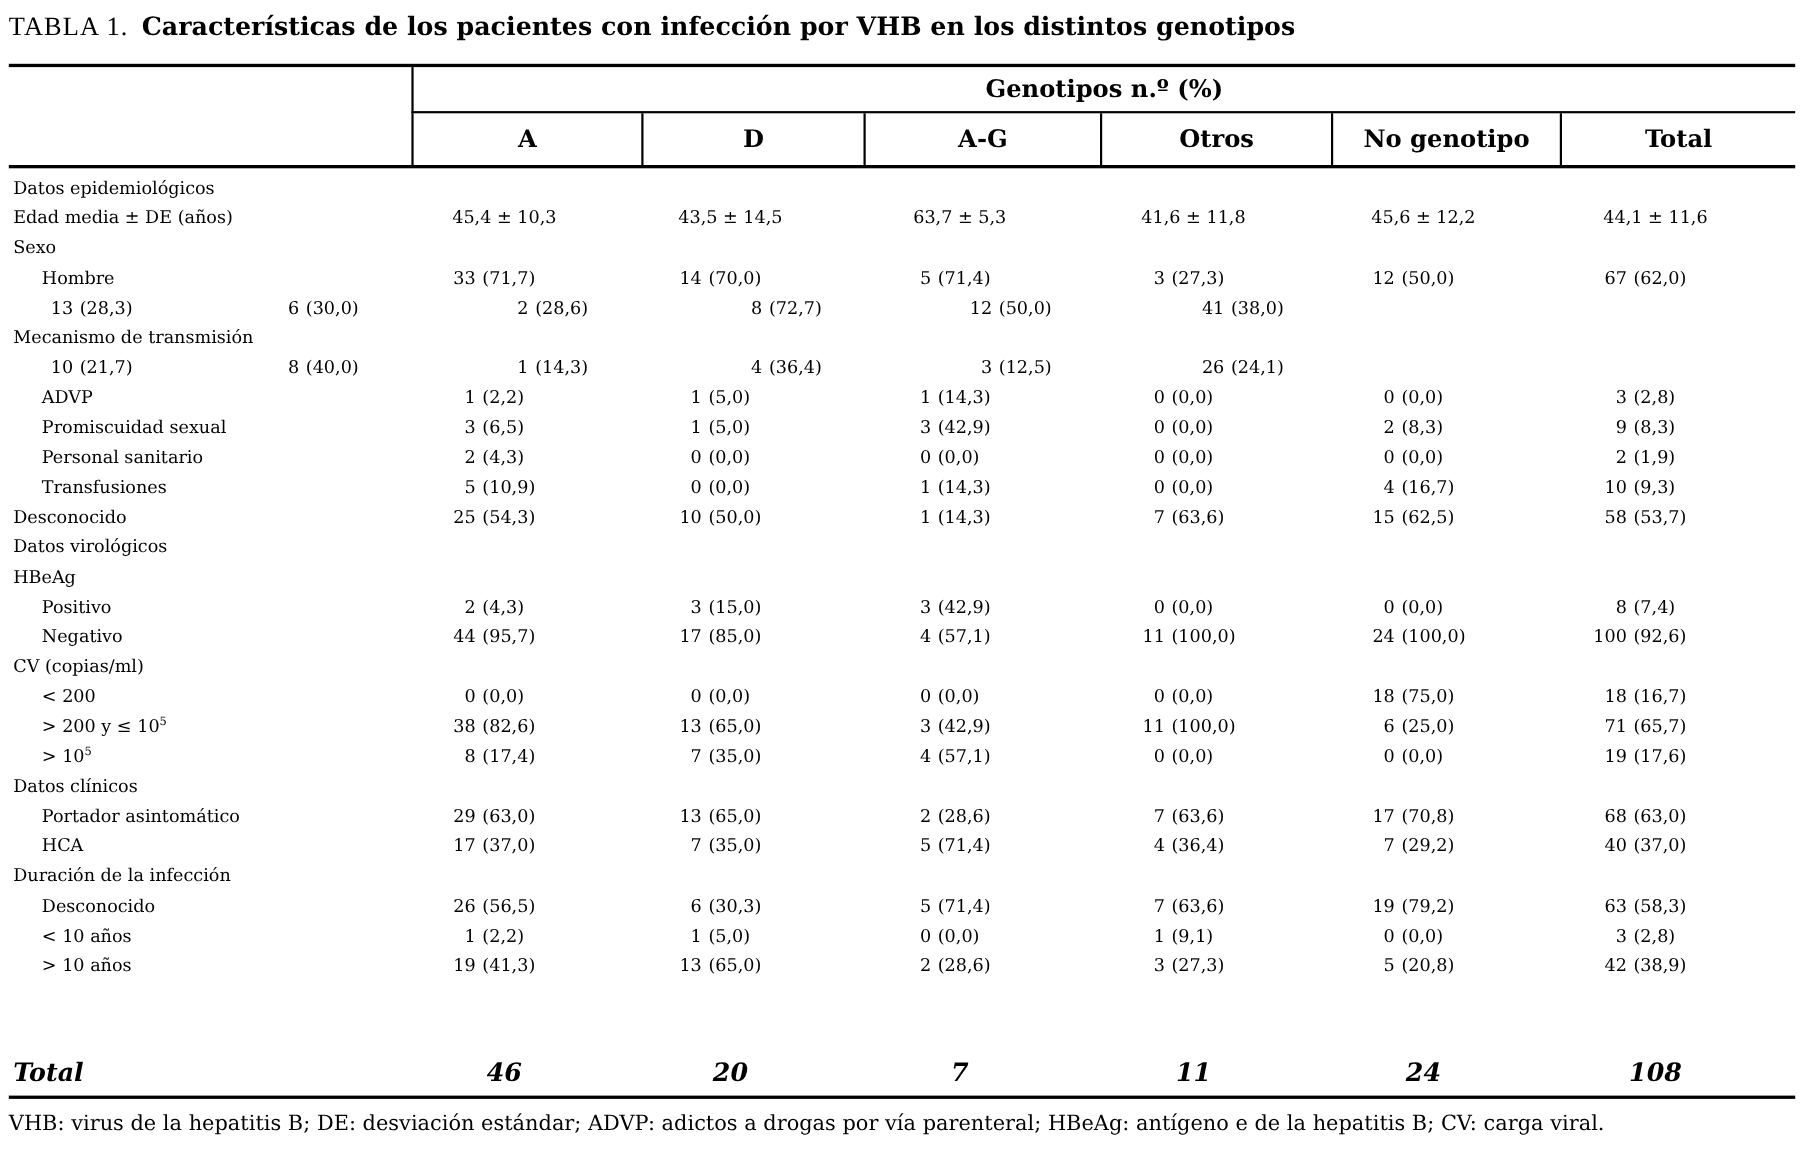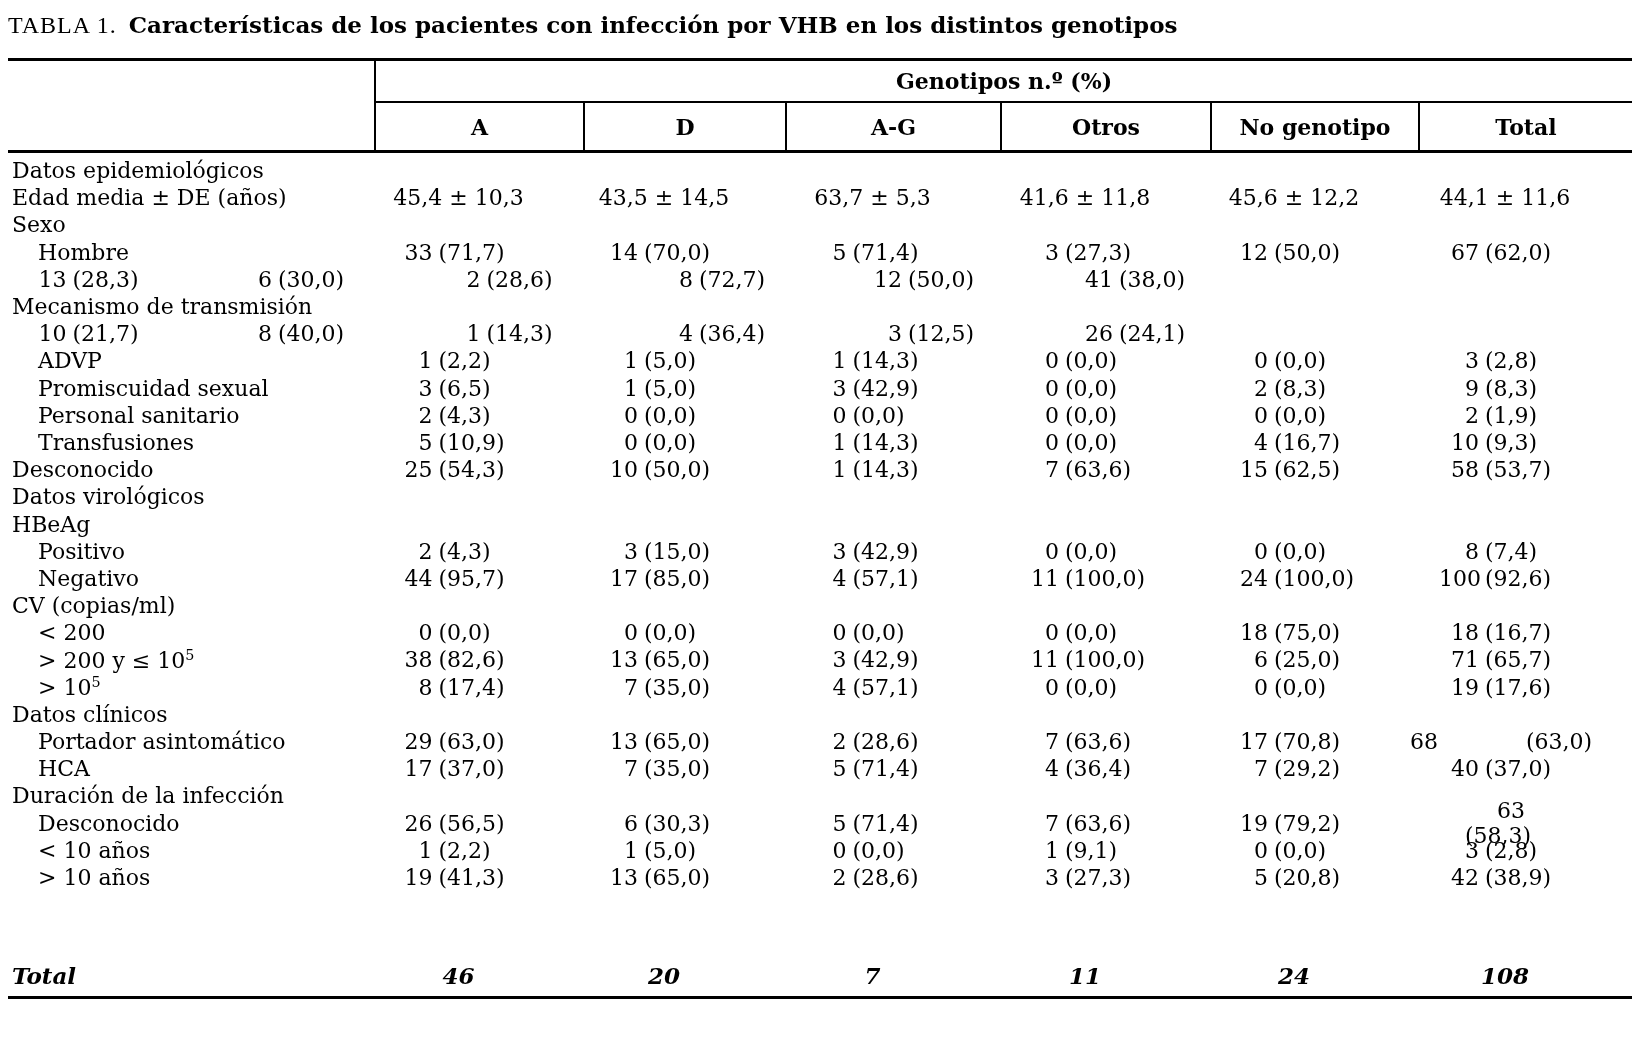--- a/index.html
+++ b/index.html
@@ -26,21 +26,21 @@
 
   .band2 { display:flex; height:50px; border-bottom:3px solid #000; box-sizing:border-box; }
   .band2 .stub { width:366px; flex:0 0 auto; }
   .colhead {
     border-left:2px solid #000; box-sizing:border-box;
     display:flex; align-items:center; justify-content:center;
     font-weight:bold; font-size:22px;
   }
 
   .tbody { padding-top:4px; }
-  .row { display:flex; height:27.2px; align-items:center; font-size:22px; }
+  .row { display:flex; height:27.2px; align-items:center; font-size:16px; }
   .rlabel { width:366px; flex:0 0 auto; padding-left:4px; white-space:nowrap; box-sizing:border-box; }
   .rlabel.indent1 { padding-left:30px; }
   .cell { display:flex; justify-content:center; align-items:center; transform:translateX(-20px); box-sizing:border-box; }
   .cnt { width:40px; text-align:right; white-space:nowrap; }
   .pct { width:86px; text-align:left; margin-left:6px; white-space:nowrap; }
   .solo { white-space:nowrap; }
   sup { font-size:0.65em; }
 
   .totalrow {
     display:flex; align-items:center; height:44px; margin-top:64px;
@@ -526,21 +526,21 @@
             <span class="pct">(28,6)</span>
           </div>
           <div class="cell" style="width: 210px;">
             <span class="cnt">7</span>
             <span class="pct">(63,6)</span>
           </div>
           <div class="cell" style="width: 208px;">
             <span class="cnt">17</span>
             <span class="pct">(70,8)</span>
           </div>
-          <div class="cell" style="width: 214px; justify-content: space-between;">
+          <div class="cell" style="width: 214px;">
             <span class="cnt">68</span>
             <span class="pct">(63,0)</span>
           </div>
         </div>
         <div class="row">
           <div class="rlabel indent1">HCA</div>
           <div class="cell" style="width: 209px;">
             <span class="cnt">17</span>
             <span class="pct">(37,0)</span>
           </div>
@@ -589,21 +589,21 @@
             <span class="pct">(71,4)</span>
           </div>
           <div class="cell" style="width: 210px;">
             <span class="cnt">7</span>
             <span class="pct">(63,6)</span>
           </div>
           <div class="cell" style="width: 208px;">
             <span class="cnt">19</span>
             <span class="pct">(79,2)</span>
           </div>
-          <div class="cell" style="width: 214px; flex-direction: column;">
+          <div class="cell" style="width: 214px;">
             <span class="cnt">63</span>
             <span class="pct">(58,3)</span>
           </div>
         </div>
         <div class="row">
           <div class="rlabel indent1">&lt; 10 años</div>
           <div class="cell" style="width: 209px;">
             <span class="cnt">1</span>
             <span class="pct">(2,2)</span>
           </div>
@@ -672,14 +672,15 @@
         </div>
         <div class="cell" style="width: 208px;">
           <span class="solo">24</span>
         </div>
         <div class="cell" style="width: 214px;">
           <span class="solo">108</span>
         </div>
       </div>
   </div>
 
+  <div class="footnote">VHB: virus de la hepatitis B; DE: desviación estándar; ADVP: adictos a drogas por vía parenteral; HBeAg: antígeno e de la hepatitis B; CV: carga viral.</div>
 
 </div>
 
 </body></html>

